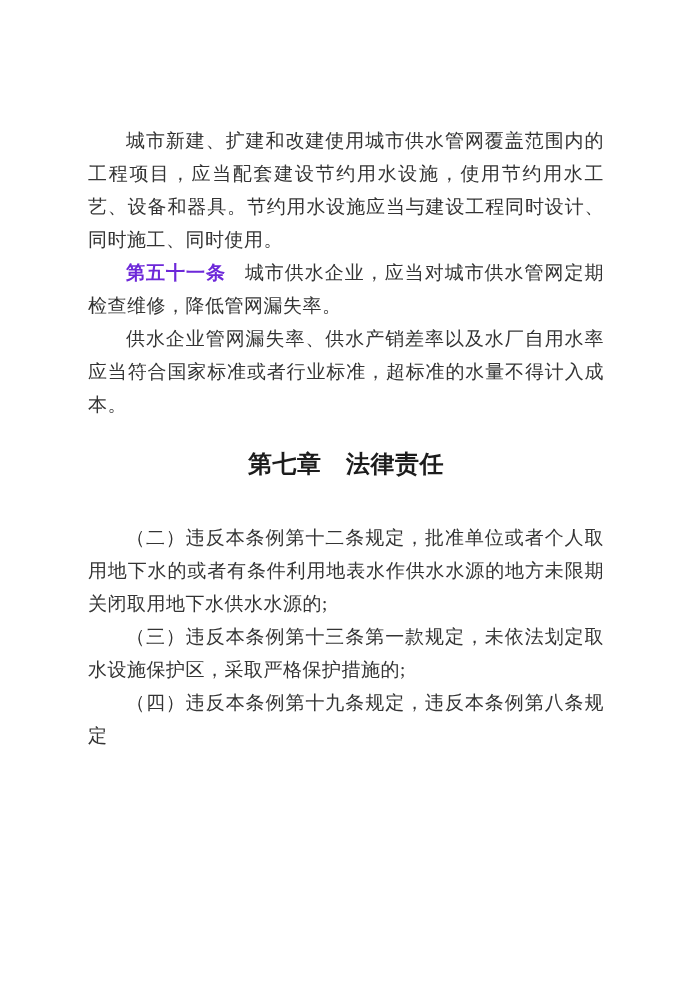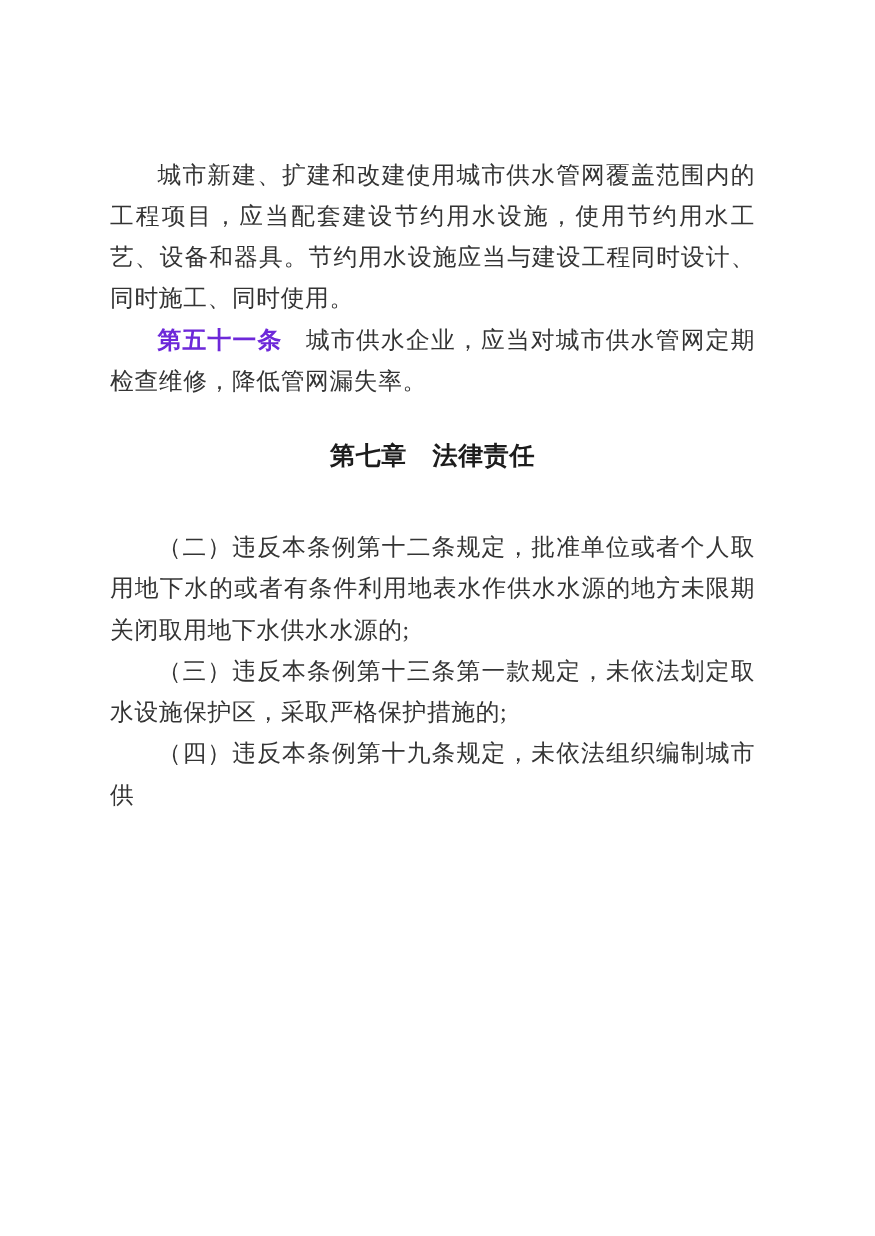--- a/index.html
+++ b/index.html
@@ -30,43 +30,44 @@
     margin: 0;
     text-indent: 2em;
   }
   .article-prefix {
     font-weight: bold;
     color: #6d28d9;
     margin-right: 1em;
   }
   .chapter-heading {
     margin: 27px 0 40px 0;
-    font-size: 20px;
+    font-size: 24px;
     line-height: 33px;
     font-weight: bold;
     color: #1c1c1c;
     text-align: center;
     text-indent: 0;
   }
 </style>
 </head>
 <body>
 
 <div class="page">
   <div class="textblock">
 
     <p class="para">城市新建、扩建和改建使用城市供水管网覆盖范围内的工程项目，应当配套建设节约用水设施，使用节约用水工艺、设备和器具。节约用水设施应当与建设工程同时设计、同时施工、同时使用。</p>
 
     <p class="para"><span class="article-prefix">第五十一条</span><span>城市供水企业，应当对城市供水管网定期检查维修，降低管网漏失率。</span></p>
 
+    <p class="para">供水企业管网漏失率、供水产销差率以及水厂自用水率应当符合国家标准或者行业标准，超标准的水量不得计入成本。</p>
 
     <h2 class="chapter-heading">第七章　法律责任</h2>
 
 
 
     <p class="para">（二）违反本条例第十二条规定，批准单位或者个人取用地下水的或者有条件利用地表水作供水水源的地方未限期关闭取用地下水供水水源的;</p>
 
     <p class="para">（三）违反本条例第十三条第一款规定，未依法划定取水设施保护区，采取严格保护措施的;</p>
 
-    <p class="para">（四）违反本条例第十九条规定，未依法组织编制城市供</p>
+    <p class="para">（四）违反本条例第十九条规定，违反本条例第八条规定</p>
 
   </div>
 </div>
 
 </body></html>

